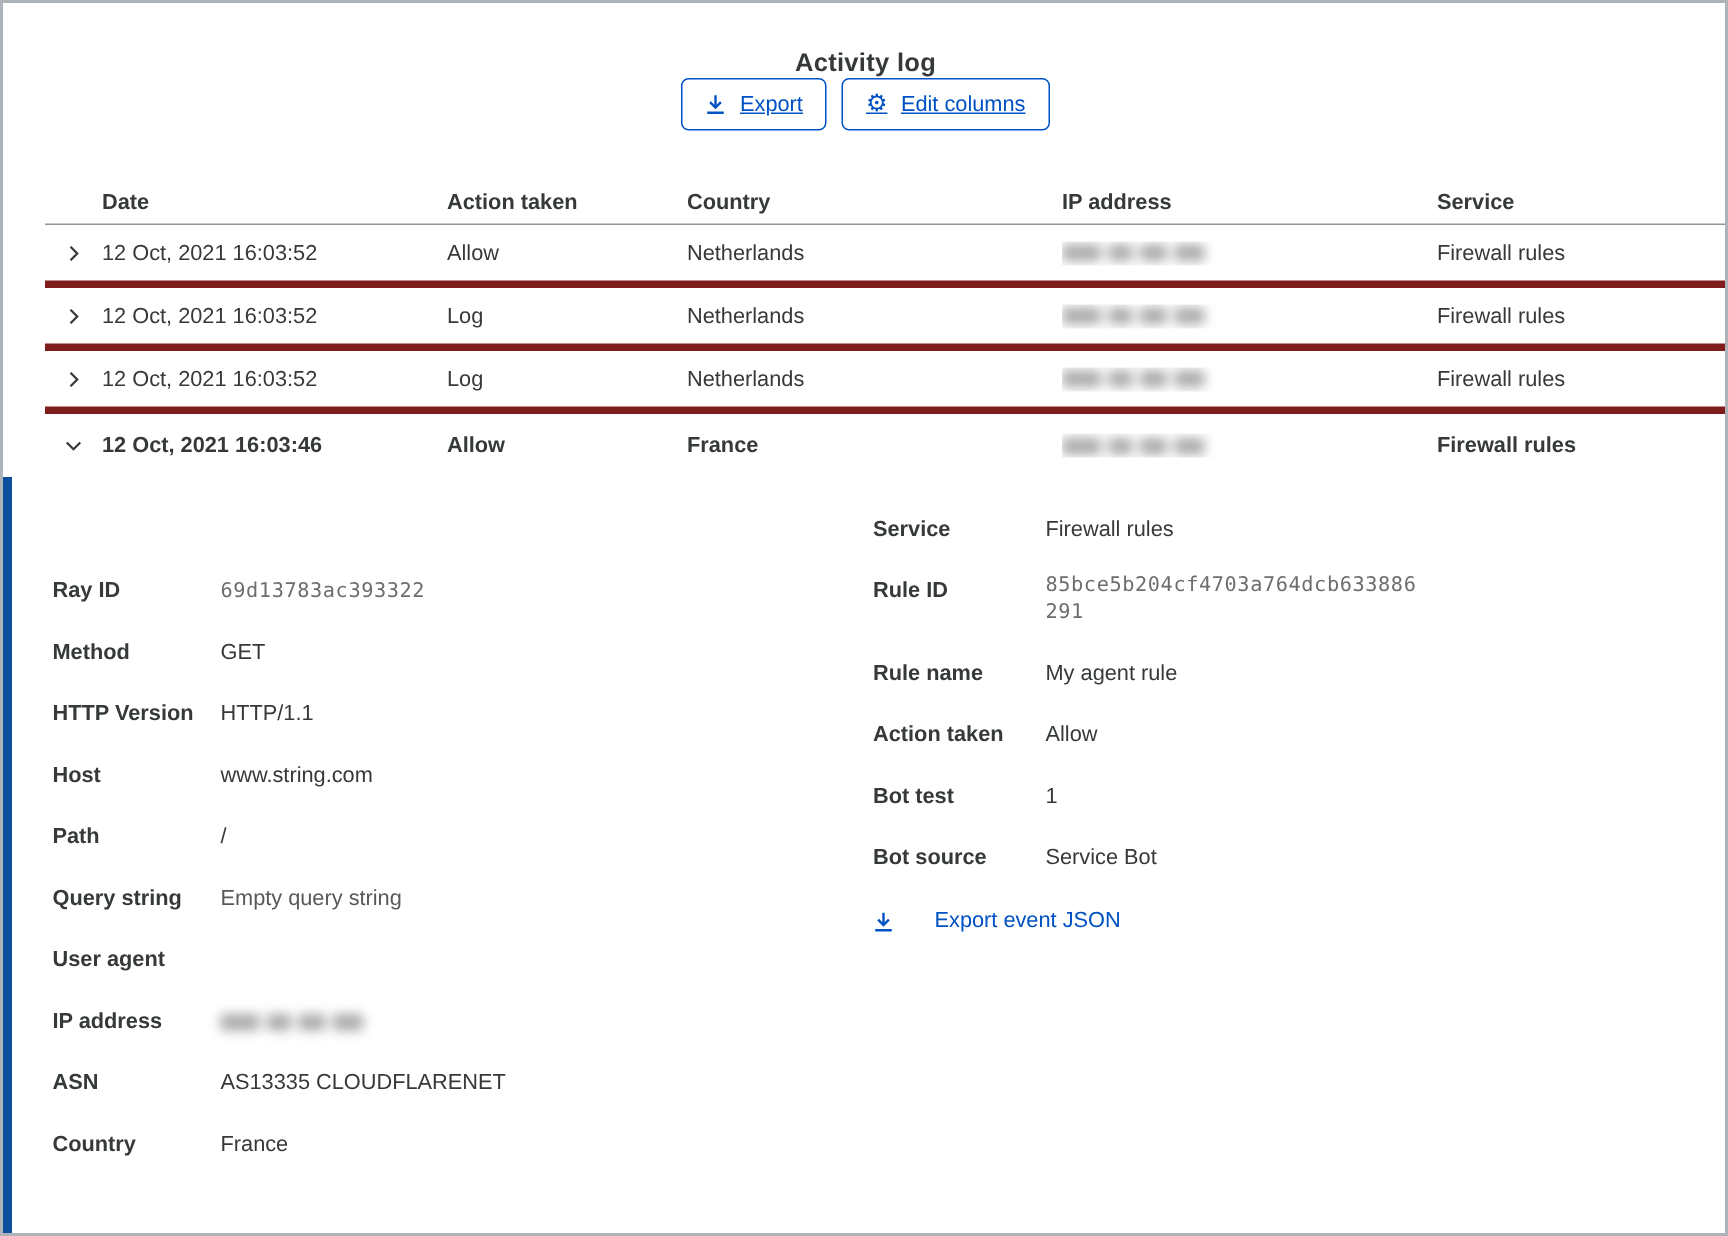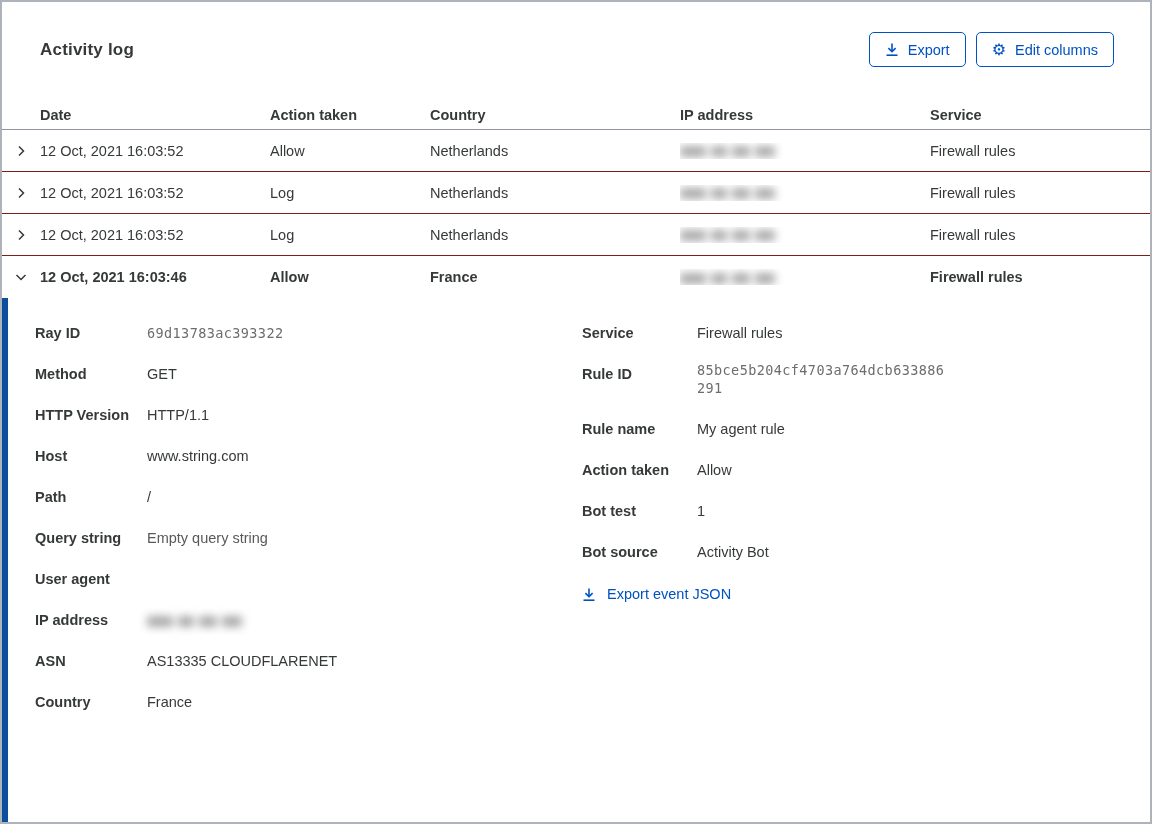--- a/index.html
+++ b/index.html
@@ -13,72 +13,75 @@
     width:1152px; height:824px;
     border:2px solid #aeb3ba;
     background:#fff;
     display:flex; flex-direction:column;
     overflow:hidden;
   }
   
   .header {
     display:flex; justify-content:space-between; align-items:center;
     padding:30px 36px 0 38px;
+    flex-direction:column;
   }
   .title { font-size:17px; font-weight:700; letter-spacing:.2px; }
   .actions { display:flex; gap:10px; }
   .btn {
     display:flex; align-items:center; gap:9px;
     height:35px; padding:0 15px;
     background:#fff; border:1px solid #0051c3; border-radius:5px;
     color:#0051c3; font-size:14.5px; cursor:pointer;
     font-family:inherit;
+    text-decoration:underline;
   }
   .btn svg, .link svg { display:block; }
   .gear-glyph { font-size:16px; line-height:1; }
   
   .thead, .trow {
     display:grid;
     grid-template-columns:38px 230px 160px 250px 250px 1fr;
     align-items:center;
+    margin-left:28px;
   }
   .thead {
     margin-top:34px; height:29px;
     border-bottom:1px solid #8f959e;
     font-weight:700; font-size:14.5px;
   }
-  .trow { height:42px; border-bottom:1px solid #7f1d1d; font-size:14.5px; cursor:pointer; }
+  .trow { height:42px; border-bottom:5px solid #7f1d1d; font-size:14.5px; cursor:pointer; }
   .trow.expanded { border-bottom:none;font-weight:bold; }
   .cell { overflow:hidden; white-space:nowrap; }
   .chev { display:flex; justify-content:center; align-items:center; }
   
   .blobs { display:inline-flex; gap:5px; filter:blur(4px); vertical-align:middle; }
   .blobs i { display:inline-block; height:11px; background:#8d8d8d; border-radius:2px; opacity:.75; }
   .blob-line { height:11px; background:#8f8f8f; border-radius:2px; filter:blur(4px); opacity:.75; margin:6px 0 5px 0; }
   
   .panel {
     flex:1;
     border-left:6px solid #0e4f9d;
     padding:26px 20px 0 27px;
     display:flex;
   }
-  .dcol-left  { width:547px; flex:none; }
+  .dcol-left  { width:547px; flex:none;margin-top:41px; }
   .dcol-right { flex:1; }
   .drow { display:flex; margin-bottom:23px; font-size:14.5px; line-height:18px; }
   .dlabel { width:112px; flex:none; font-weight:700; }
   .dcol-right .dlabel { width:115px; }
   .dvalue { flex:1; }
   .mono {
     font-family:"DejaVu Sans Mono","Liberation Mono",monospace;
     font-size:13.5px; color:#6d6d6d; letter-spacing:.4px;
   }
   .wrapid { max-width:250px; word-break:break-all; line-height:18px; margin-top:-4px; }
   .italic { color:#595959; }
   .link {
-    display:inline-flex; align-items:center; gap:11px;
+    display:inline-flex; align-items:center; gap:27px;
     color:#0051c3; font-size:14.5px; cursor:pointer; margin-top:2px;
   }
 </style>
 </head>
 <body>
 
 <div class="frame">
 
   <div class="header">
     <div class="title">Activity log</div>
@@ -237,21 +240,21 @@
           <span class="dlabel">Rule name</span>
           <span class="dvalue">My agent rule</span>
         </div><div class="drow">
           <span class="dlabel">Action taken</span>
           <span class="dvalue">Allow</span>
         </div><div class="drow">
           <span class="dlabel">Bot test</span>
           <span class="dvalue">1</span>
         </div><div class="drow">
           <span class="dlabel">Bot source</span>
-          <span class="dvalue">Activity Bot</span>
+          <span class="dvalue">Service Bot</span>
         </div><div class="link">
           <span>
             <svg width="14" height="15" viewBox="0 0 14 15" fill="none" stroke="#0051c3" stroke-width="1.6">
               <path d="M7 1.5v8"></path>
               <path d="M3.4 6.1 7 9.7l3.6-3.6"></path>
               <path d="M1.5 13.2h11"></path>
             </svg>
           </span>
           <span>Export event JSON</span>
         </div></div>

